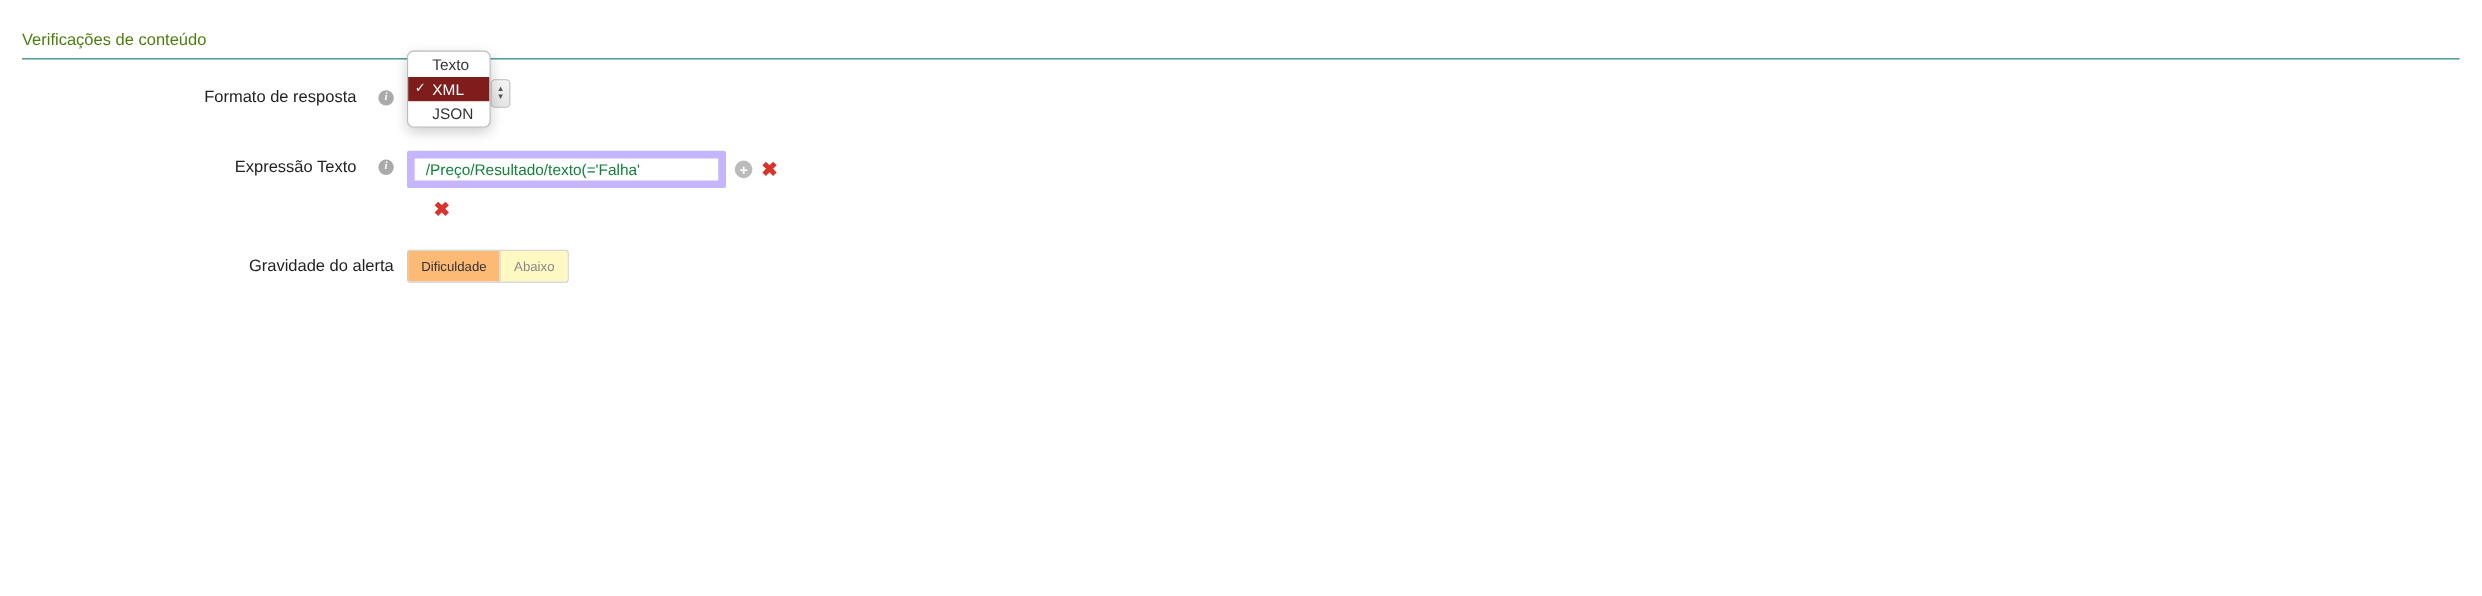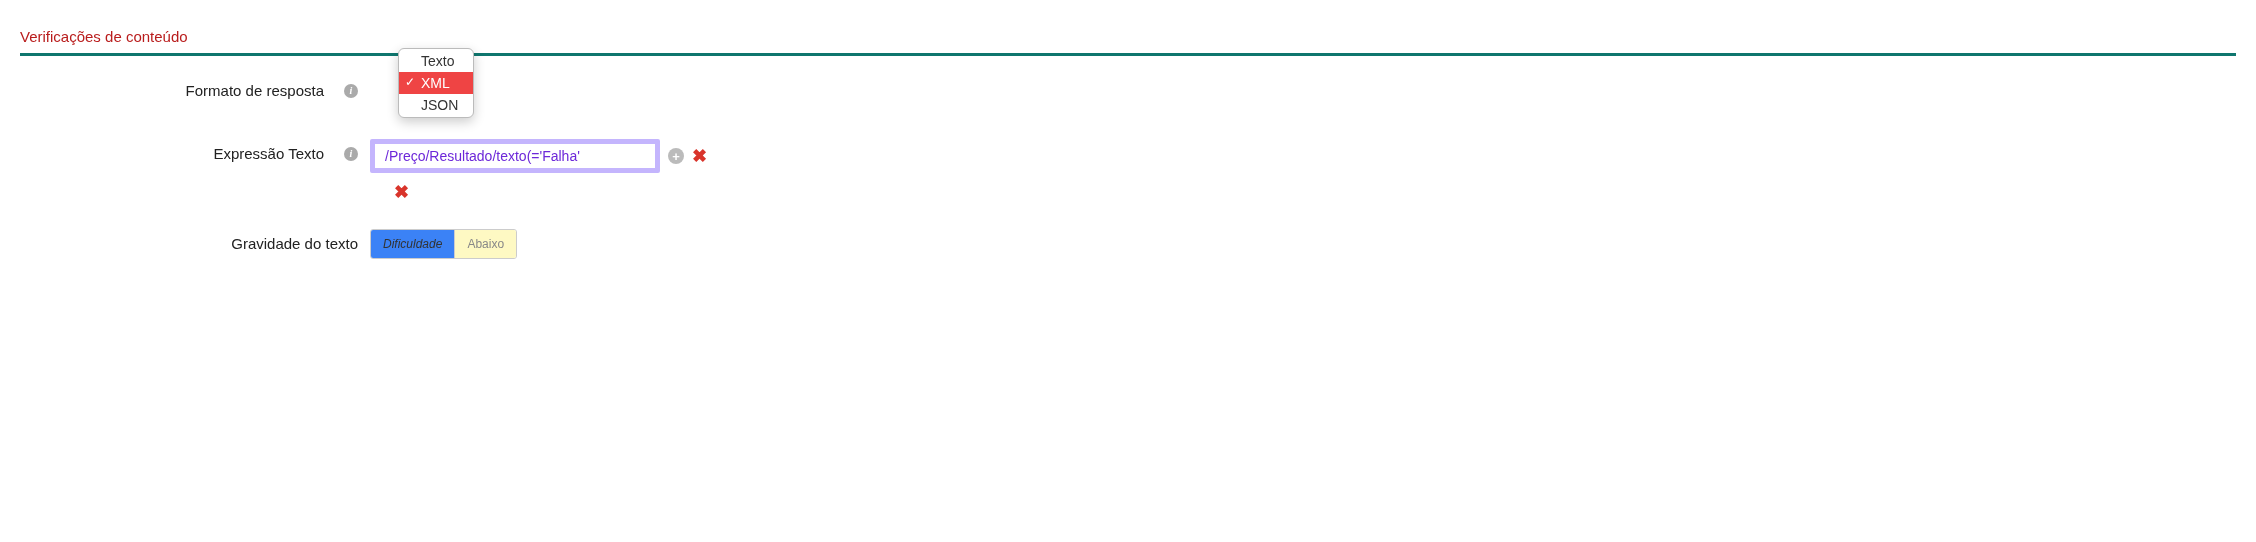--- a/index.html
+++ b/index.html
@@ -5,23 +5,23 @@
   * { box-sizing: border-box; margin: 0; padding: 0; }
   body {
     font-family: -apple-system, BlinkMacSystemFont, "Segoe UI", Helvetica, Arial, sans-serif;
     font-size: 14px;
     color: #333;
     background: #fff;
     padding: 20px;
   }
   .section-title {
     font-size: 15px;
-    color: #b91c1c;
+    color: #4d7c0f;
     padding: 8px 0;
-    border-bottom: 3px solid #0f766e;
+    border-bottom: 1px solid #0f766e;
     margin-bottom: 20px;
   }
   .form-row {
     display: flex;
     align-items: flex-start;
     margin-bottom: 28px;
   }
   .form-label {
     width: 350px;
     text-align: right;
@@ -62,31 +62,30 @@
     top: -28px;
     left: 0;
     background: #fff;
     border: 1px solid #bbb;
     border-radius: 6px;
     box-shadow: 0 4px 12px rgba(0,0,0,0.2);
     min-width: 76px;
     z-index: 10;
     overflow: hidden;
     padding: 1px 0;
-    margin-left: 28px;
   }
   .dropdown-item {
     padding: 3px 10px 3px 22px;
     font-size: 14px;
     color: #333;
     cursor: pointer;
     position: relative;
   }
   .dropdown-item.selected {
-    background: #ef4444;
+    background: #7f1d1d;
     color: #fff;
   }
   .dropdown-item.selected::before {
     content: "✓";
     position: absolute;
     left: 6px;
     font-size: 12px;
   }
   .select-stepper {
     position: absolute;
@@ -102,25 +101,25 @@
     align-items: center;
     justify-content: center;
     font-size: 7px;
     color: #555;
     line-height: 7px;
     z-index: 5;
   }
   .text-input {
     width: 290px;
     height: 34px;
-    border: 5px solid #c4b5fd;
+    border: 7px solid #c4b5fd;
     border-radius: 2px;
     padding: 6px 10px;
     font-size: 14px;
-    color: #6d28d9;
+    color: #15803d;
     background: #fff;
   }
   .input-row {
     display: flex;
     align-items: center;
     gap: 8px;
   }
   .add-icon {
     width: 16px;
     height: 16px;
@@ -150,23 +149,22 @@
   }
   .toggle-btn {
     padding: 7px 12px;
     font-size: 12px;
     background: #fef9c3;
     color: #888;
     border: none;
     cursor: pointer;
   }
   .toggle-btn.active {
-    background: #3b82f6;
+    background: #fdba74;
     color: #333;
-    font-style: italic;
   }
   .toggle-btn + .toggle-btn {
     border-left: 1px solid #ccc;
   }
 </style>
 </head>
 <body>
 
 <div class="section-title">Verificações de conteúdo</div>
 
@@ -203,21 +201,21 @@
     </div>
     <div class="input-row">
       <span style="width:16px;display:inline-block"></span>
       <span class="remove-icon">✖</span>
     </div>
   </div>
 </div>
 
 <div class="form-row">
   <div class="form-label">
-    <span>Gravidade do texto</span>
+    <span>Gravidade do alerta</span>
   </div>
   <div class="form-control-wrap">
     <div class="toggle-group">
       <button class="toggle-btn active">Dificuldade</button>
       <button class="toggle-btn">Abaixo</button>
     </div>
   </div>
 </div>
 
 </body></html>

